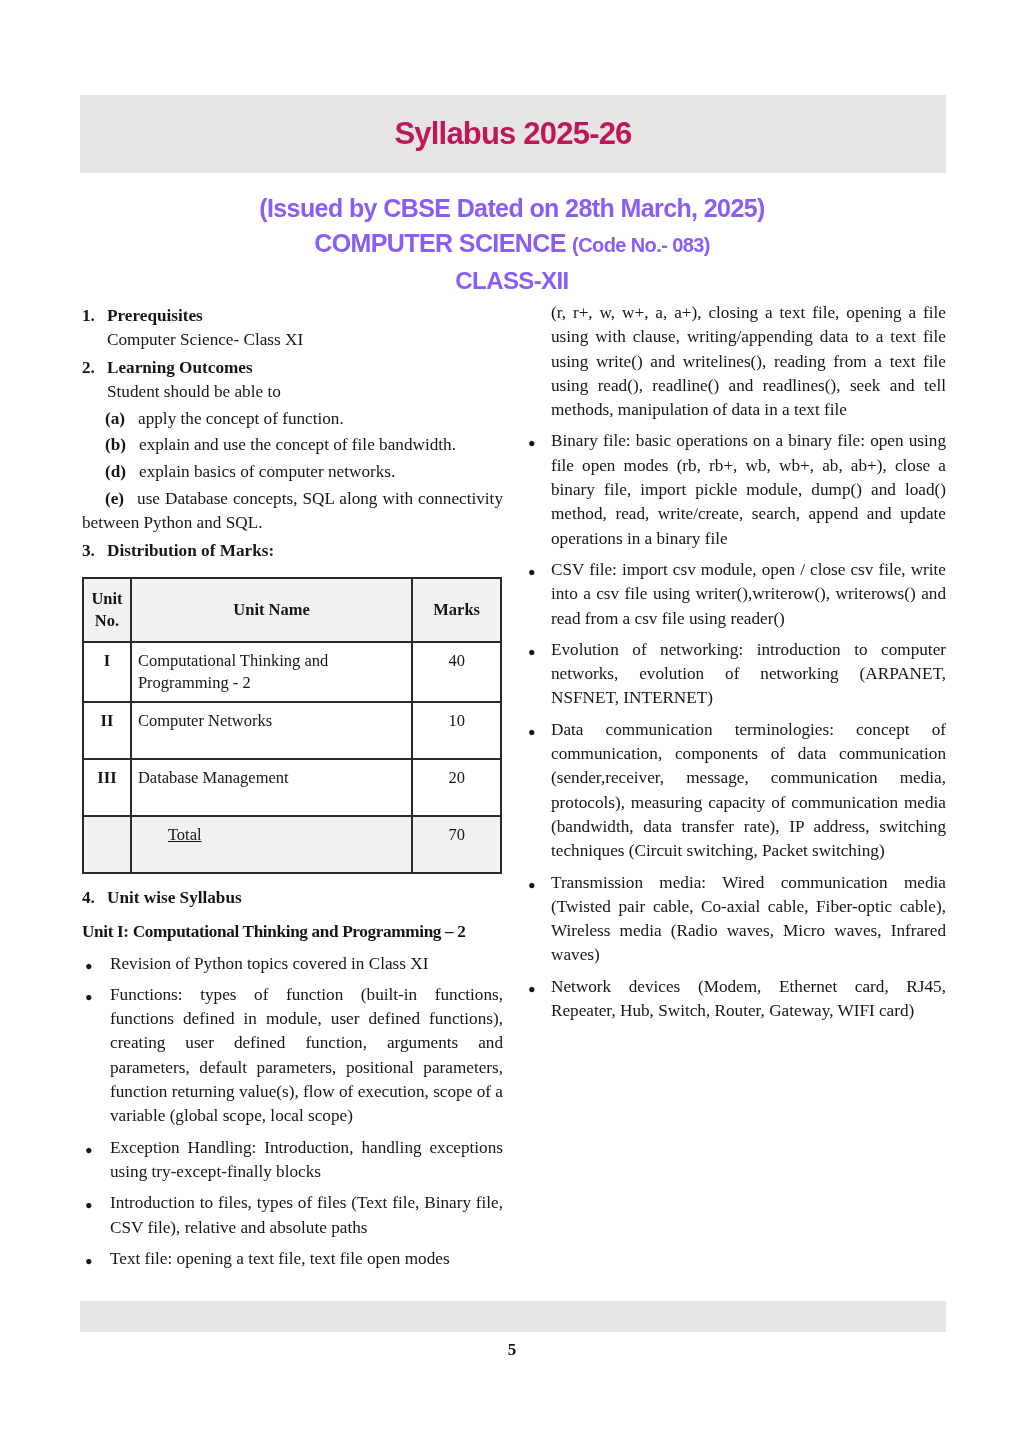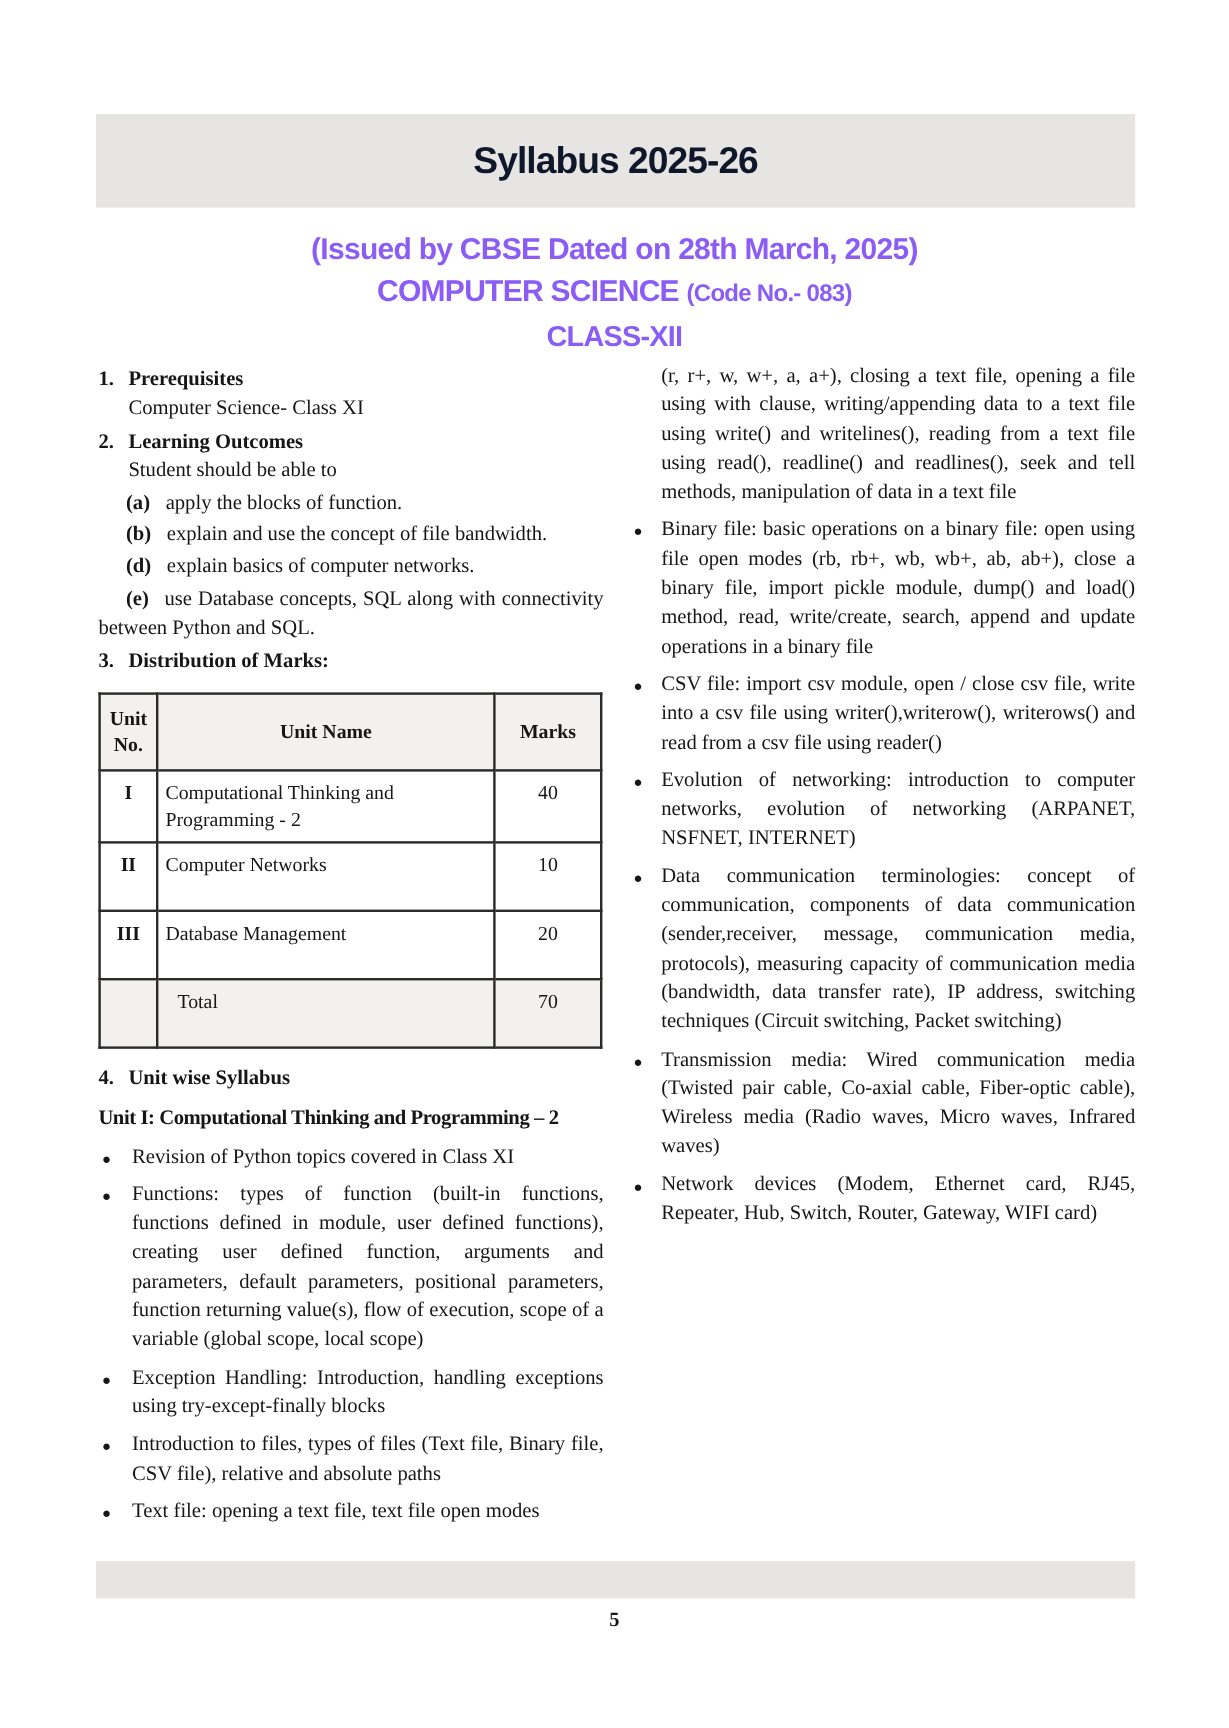--- a/index.html
+++ b/index.html
@@ -8,21 +8,21 @@
     position:relative; width:1024px; height:1440px; background:#ffffff;
     font-family:"Liberation Serif", serif; color:#161616; overflow:hidden;
   }
   
   .title-band {
     position:absolute; left:80px; top:95px; width:866px; height:78px;
     background:#e6e5e4; display:flex; align-items:center; justify-content:center;
   }
   .title-band h1 {
     font-family:"Liberation Sans", sans-serif; font-weight:bold;
-    font-size:31px; letter-spacing:-0.8px; color:#0f172a;
+    font-size:31px; letter-spacing:-0.8px; color:#be185d;
   }
   .subhead {
     position:absolute; left:0; top:190px; width:1024px; text-align:center;
     font-family:"Liberation Sans", sans-serif; font-weight:bold; color:#8b5cf6;
   }
   .subhead .line1 { font-size:25px; line-height:36px; letter-spacing:-0.6px; }
   .subhead .line2 { font-size:25px; line-height:35px; letter-spacing:-0.6px; }
   .subhead .line2 .code { font-size:20px; }
   .subhead .line3 { font-size:24px; line-height:35px; letter-spacing:-0.6px; }
   
@@ -47,21 +47,21 @@
   table.marks thead th {
     background:#f2f1ef; font-weight:bold; text-align:center;
     padding:8px 4px; height:64px; vertical-align:middle;
   }
   table.marks tbody td { height:57px; padding:7px 6px; }
   td.cno { width:48px; text-align:center; font-weight:bold; }
   th.cname, td.cname { width:283px; }
   td.cname { padding-left:8px; }
   th.cmarks, td.cmarks { width:89px; text-align:center; }
   tr.total td { background:#f2f1ef; height:38px; }
-  tr.total td.cname { padding-left:16px; }
+  tr.total td.cname { padding-left:36px;text-decoration:underline; }
   
   .bullet { position:relative; padding-left:28px; margin-top:7px; }
   .bullet::before {
     content:"\25CF"; position:absolute; left:3px; top:2px; font-size:12.5px;
   }
   .unit-head { font-weight:bold; margin-top:10px; letter-spacing:-0.35px; text-align:left; }
   .continuation { padding-left:26px; }
   .right-col .bullet { padding-left:26px; }
   
   .footer-band {
@@ -99,21 +99,21 @@
       <div class="sec-body">Computer Science- Class XI</div>
 
       <div class="sec-head">
         <span class="num">2.</span>
           <span class="ht">Learning Outcomes</span>
       </div>
       <div class="sec-body">Student should be able to</div>
 
       <div>
 
-          <p class="outcome"><span class="lbl">(a)</span><span>apply the blocks of function.</span></p>
+          <p class="outcome"><span class="lbl">(a)</span><span>apply the concept of function.</span></p>
 
           <p class="outcome"><span class="lbl">(b)</span><span>explain and use the concept of file bandwidth.</span></p>
 
 
           <p class="outcome"><span class="lbl">(d)</span><span>explain basics of computer networks.</span></p>
 
           <p class="outcome"><span class="lbl">(e)</span><span>use Database concepts, SQL along with connectivity between Python and SQL.</span></p>
         </div>
 
       <div class="sec-head">

